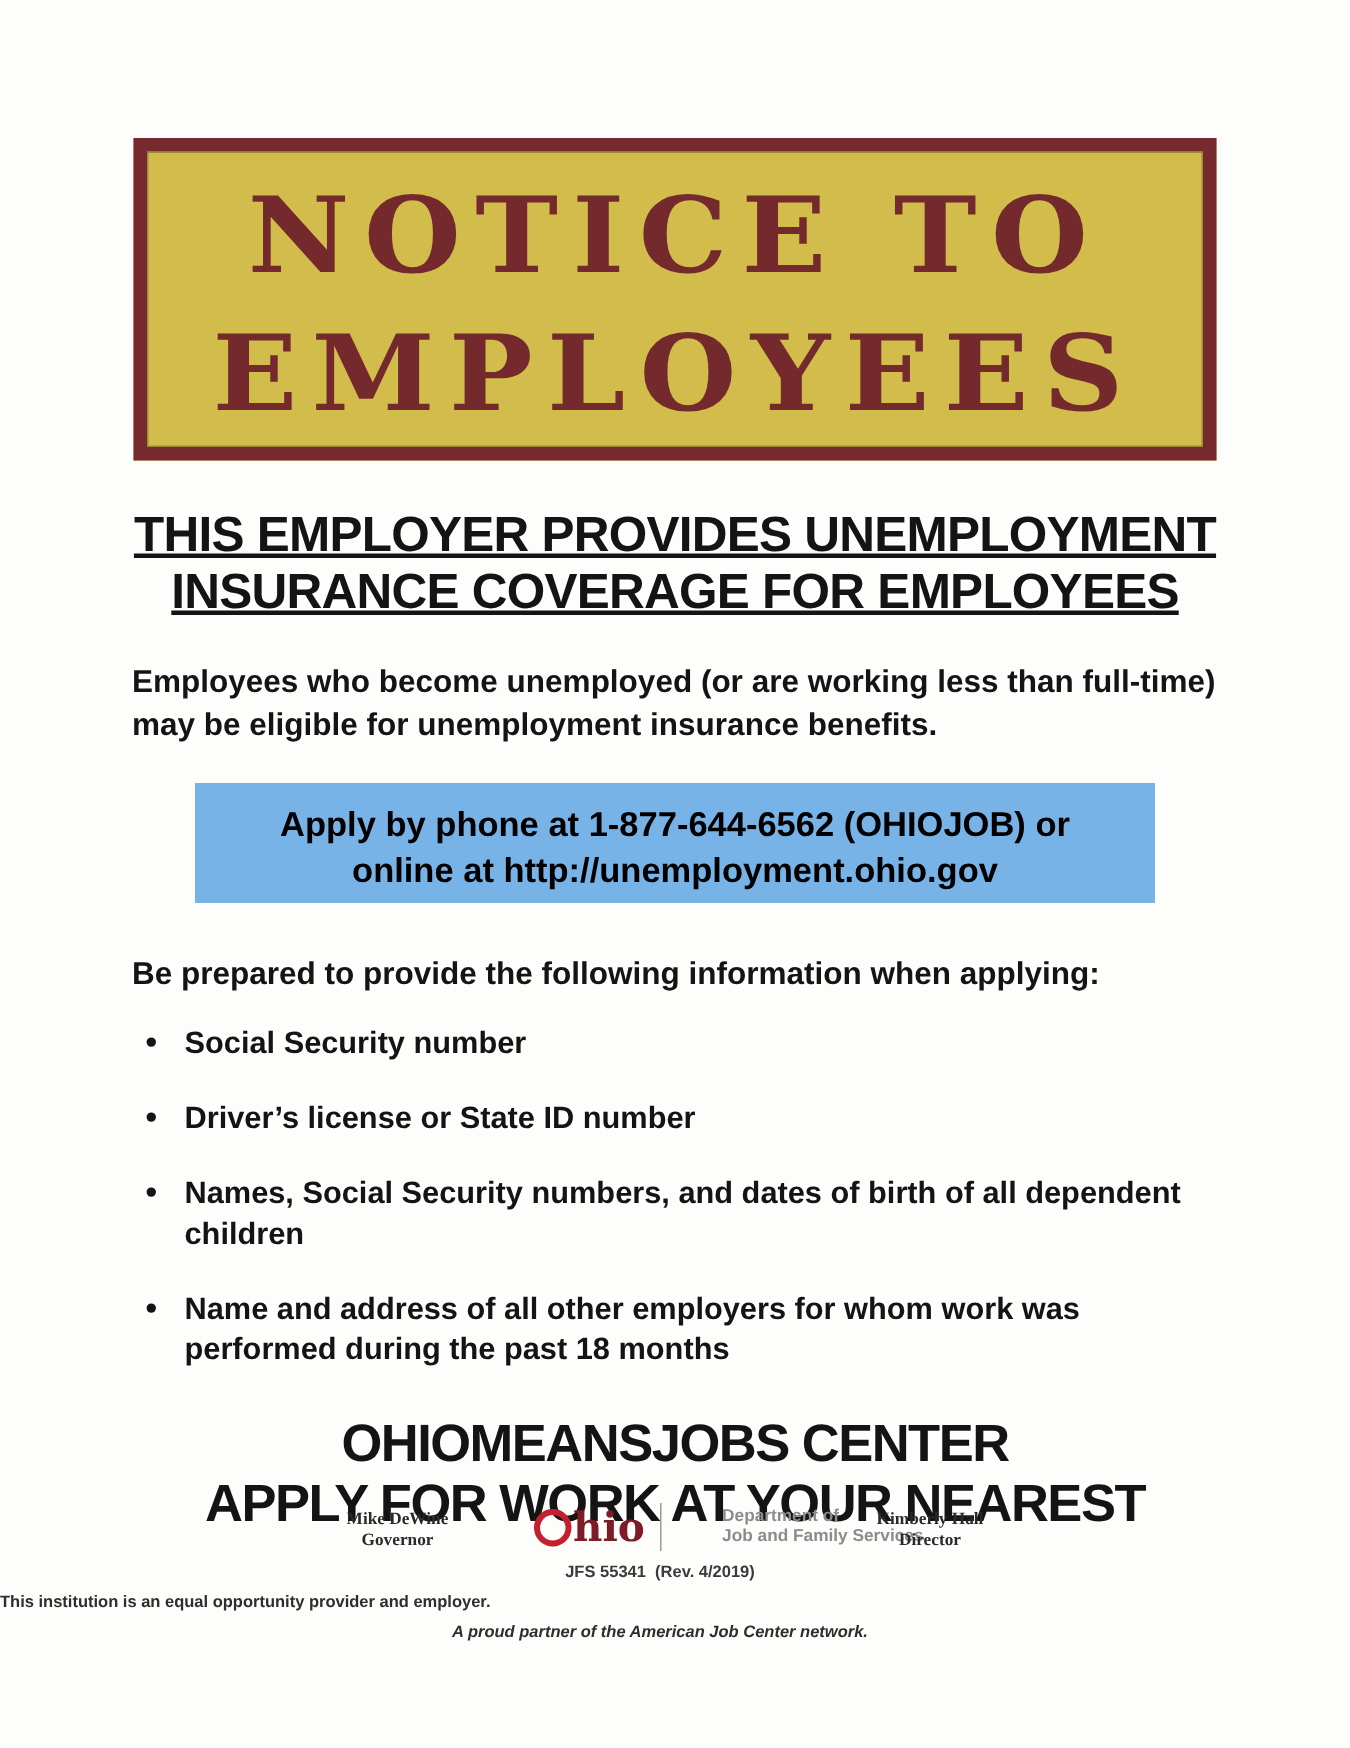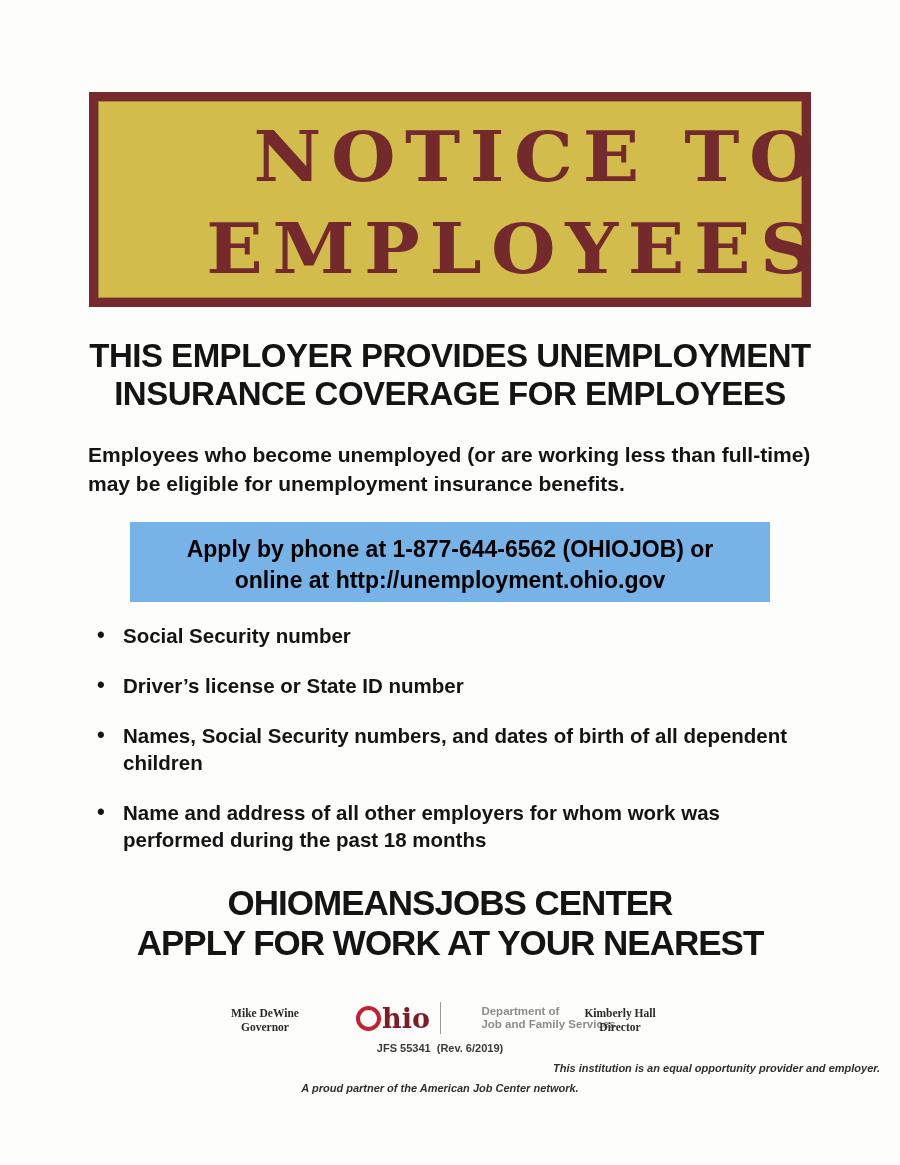--- a/index.html
+++ b/index.html
@@ -14,21 +14,21 @@
   }
 
   
   .banner {
     margin: 92px auto 0 auto;
     width: 704px;
     height: 187px;
     background: #d2bd4c;
     border: 9px solid #772a2d;
     box-shadow: 0 0 0 1px #9a8a3a inset;
-    text-align: right;
+    text-align: center;
     padding-top: 10px;
   }
   .banner-line {
     display: block;
     font-family: "DejaVu Serif", serif;
     font-weight: 700;
     font-size: 70px;
     line-height: 92px;
     letter-spacing: 9px;
     color: #742a2d;
@@ -36,20 +36,21 @@
   }
 
   
   .headline {
     margin: 30px auto 0 auto;
     text-align: center;
     font-weight: 700;
     font-size: 33px;
     line-height: 38px;
     letter-spacing: -0.5px;
+    text-decoration: underline;
   }
   .headline span { display: block; }
 
   
   .intro {
     margin: 27px 0 0 88px;
     width: 740px;
     font-weight: 700;
     font-size: 21px;
     line-height: 29px;
@@ -172,36 +173,35 @@
     text-align: center;
     font-weight: 700;
     font-size: 11px;
     color: #3a3a3a;
     white-space: pre-wrap;
   }
   .eeo-line {
     position: absolute;
     left: 0; top: 62px;
     width: 880px;
-    text-align: right;
+    text-align: left;
+    font-weight: 700;
+    font-size: 11px;
+    color: #2e2e2e;
+  }
+  .partner-line {
+    position: absolute;
+    left: 0; top: 82px;
+    width: 880px;
+    text-align: center;
     font-weight: 700;
     font-size: 11px;
     color: #2e2e2e;
     font-style: italic;
   }
-  .partner-line {
-    position: absolute;
-    left: 0; top: 82px;
-    width: 880px;
-    text-align: center;
-    font-weight: 700;
-    font-size: 11px;
-    color: #2e2e2e;
-    font-style: italic;
-  }
 </style>
 </head>
 <body>
 
 <div class="page">
 
   <div class="banner">
     <span class="banner-line">NOTICE TO</span>
     <span class="banner-line">EMPLOYEES</span>
   </div>
@@ -214,20 +214,21 @@
   <div class="intro">
     <span>Employees who become unemployed (or are working less than full-time)</span>
     <span>may be eligible for unemployment insurance benefits.</span>
   </div>
 
   <div class="apply-box">
     <span>Apply by phone at 1-877-644-6562 (OHIOJOB) or</span>
     <span>online at http://unemployment.ohio.gov</span>
   </div>
 
+  <div class="prepare-heading">Be prepared to provide the following information when applying:</div>
 
   <ul class="bullet-list">
     <li>Social Security number</li>
     <li>Driver’s license or State ID number</li>
     <li>Names, Social Security numbers, and dates of birth of all dependent children</li>
     <li>Name and address of all other employers for whom work was performed during the past 18 months</li>
   </ul>
 
   <div class="cta">
     <span>OHIOMEANSJOBS CENTER</span>
@@ -251,19 +252,19 @@
         <span>Department of</span>
         <span>Job and Family Services</span>
       </span>
     </div>
 
     <div class="official director">
       <span>Kimberly Hall</span><br>
       <span>Director</span>
     </div>
 
-    <div class="form-number">JFS 55341  (Rev. 6/2019)</div>
+    <div class="form-number">JFS 55341  (Rev. 4/2019)</div>
     <div class="eeo-line">This institution is an equal opportunity provider and employer.</div>
     <div class="partner-line">A proud partner of the American Job Center network.</div>
 
   </div>
 
 </div>
 
 </body></html>

